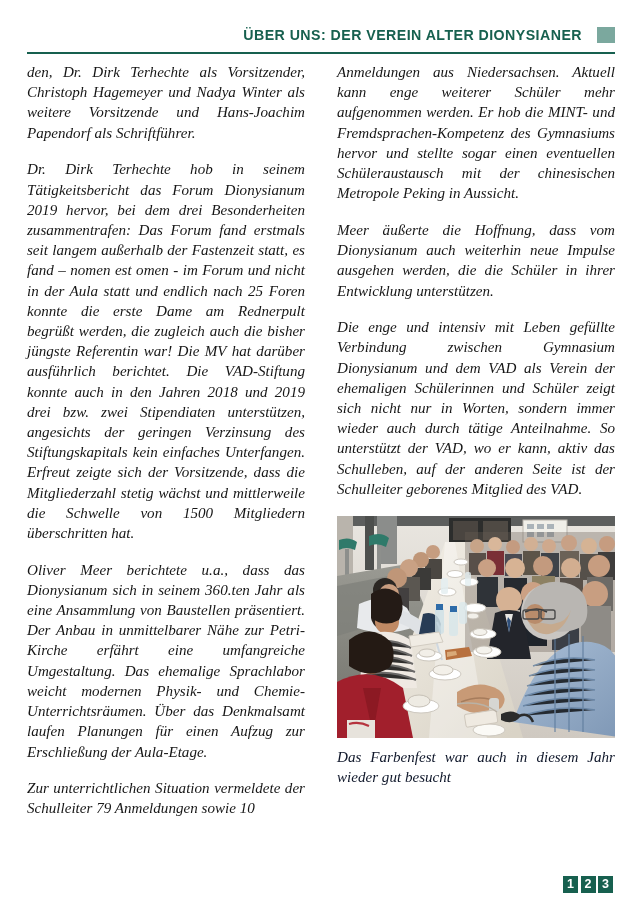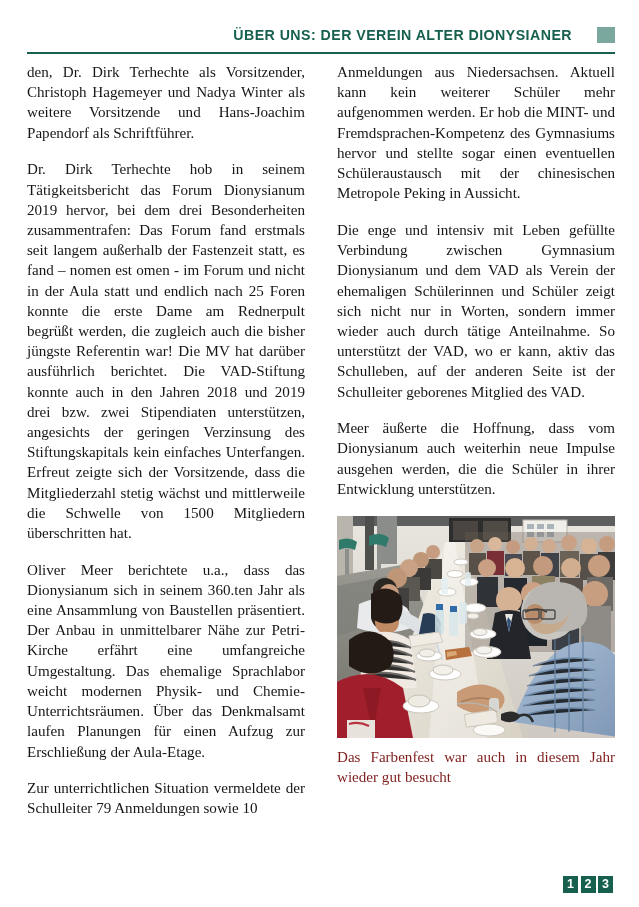--- a/index.html
+++ b/index.html
@@ -28,21 +28,21 @@
     position: absolute;
     left: 27px;
     top: 22px;
     right: 24px;
     height: 34px;
   }
   .header-inner {
     display: flex;
     align-items: center;
     justify-content: flex-end;
-    gap: 25px;
+    gap: 15px;
     height: 26px;
   }
   .header-title {
     font-family: "Liberation Sans", "DejaVu Sans", sans-serif;
     font-weight: bold;
     font-size: 14.2px;
     letter-spacing: 0.45px;
     color: #17604f;
     white-space: nowrap;
     line-height: 1;
@@ -63,20 +63,21 @@
     background: #17604f;
   }
 
   
   .columns {
     position: absolute;
     left: 27px;
     top: 62px;
     width: 588px;
     height: 800px;
+    font-style: italic;
   }
   .col {
     position: absolute;
     top: 0;
     width: 278px;
   }
   .col-left  { left: 0; }
   .col-right { left: 310px; }
 
   p.body-par {
@@ -104,21 +105,21 @@
     inset: 0;
     overflow: hidden;
   }
   .photo svg { display: block; width: 100%; height: 100%; }
 
   p.caption {
     margin: 0;
     font-size: 15.1px;
     line-height: 20.2px;
     text-align: justify;
-    color: #7f1d1d;
+    color: #0f172a;
   }
 
   
   .folio {
     position: absolute;
     right: 26px;
     bottom: 14px;
     display: flex;
     gap: 2.5px;
   }
@@ -150,23 +151,23 @@
   <div class="columns">
 
     <div class="col col-left">
       <p class="body-par">den, Dr. Dirk Terhechte als Vorsitzender, Christoph Hagemeyer und Nadya Winter als weitere Vorsitzende und Hans-Joachim Papendorf als Schriftführer.</p>
       <p class="body-par">Dr. Dirk Terhechte hob in seinem Tätigkeitsbericht das Forum Dionysianum 2019 hervor, bei dem drei Besonderheiten zusammentrafen: Das Forum fand erstmals seit langem außerhalb der Fastenzeit statt, es fand – nomen est omen - im Forum und nicht in der Aula statt und endlich nach 25 Foren konnte die erste Dame am Rednerpult begrüßt werden, die zugleich auch die bisher jüngste Referentin war! Die MV hat darüber ausführlich berichtet. Die VAD-Stiftung konnte auch in den Jahren 2018 und 2019 drei bzw. zwei Stipendiaten unterstützen, angesichts der geringen Verzinsung des Stiftungskapitals kein einfaches Unterfangen. Erfreut zeigte sich der Vorsitzende, dass die Mitgliederzahl stetig wächst und mittlerweile die Schwelle von 1500 Mitgliedern überschritten hat.</p>
       <p class="body-par">Oliver Meer berichtete u.a., dass das Dionysianum sich in seinem 360.ten Jahr als eine Ansammlung von Baustellen präsentiert. Der Anbau in unmittelbarer Nähe zur Petri-Kirche erfährt eine umfangreiche Umgestaltung. Das ehemalige Sprachlabor weicht modernen Physik- und Chemie-Unterrichtsräumen. Über das Denkmalsamt laufen Planungen für einen Aufzug zur Erschließung der Aula-Etage.</p>
       <p class="body-par">Zur unterrichtlichen Situation vermeldete der Schulleiter 79 Anmeldungen sowie 10</p>
     </div>
 
     <div class="col col-right">
-      <p class="body-par">Anmeldungen aus Niedersachsen. Aktuell kann kein weiterer Schüler mehr aufgenommen werden. Er hob die MINT- und Fremdsprachen-Kompetenz des Gymnasiums hervor und stellte sogar einen eventuellen Schüleraustausch mit der chinesischen Metropole Peking in Aussicht.</p>
+      <p class="body-par">Anmeldungen aus Niedersachsen. Aktuell kann enge weiterer Schüler mehr aufgenommen werden. Er hob die MINT- und Fremdsprachen-Kompetenz des Gymnasiums hervor und stellte sogar einen eventuellen Schüleraustausch mit der chinesischen Metropole Peking in Aussicht.</p>
+      <p class="body-par">Meer äußerte die Hoffnung, dass vom Dionysianum auch weiterhin neue Impulse ausgehen werden, die die Schüler in ihrer Entwicklung unterstützen.</p>
       <p class="body-par">Die enge und intensiv mit Leben gefüllte Verbindung zwischen Gymnasium Dionysianum und dem VAD als Verein der ehemaligen Schülerinnen und Schüler zeigt sich nicht nur in Worten, sondern immer wieder auch durch tätige Anteilnahme. So unterstützt der VAD, wo er kann, aktiv das Schulleben, auf der anderen Seite ist der Schulleiter geborenes Mitglied des VAD.</p>
-      <p class="body-par">Meer äußerte die Hoffnung, dass vom Dionysianum auch weiterhin neue Impulse ausgehen werden, die die Schüler in ihrer Entwicklung unterstützen.</p>
 
       <div class="photo-wrap">
         <div class="photo" title="Lange festlich gedeckte Tafel mit vielen Gästen beim Farbenfest">
           <svg viewBox="0 0 278 222" preserveAspectRatio="none" aria-hidden="true">
             <defs>
               <linearGradient id="wall" x1="0" y1="0" x2="0" y2="1">
                 <stop offset="0" stop-color="#e9e6e0"></stop>
                 <stop offset="1" stop-color="#cfc9c1"></stop>
               </linearGradient>
               <linearGradient id="floorg" x1="0" y1="0" x2="0" y2="1">

